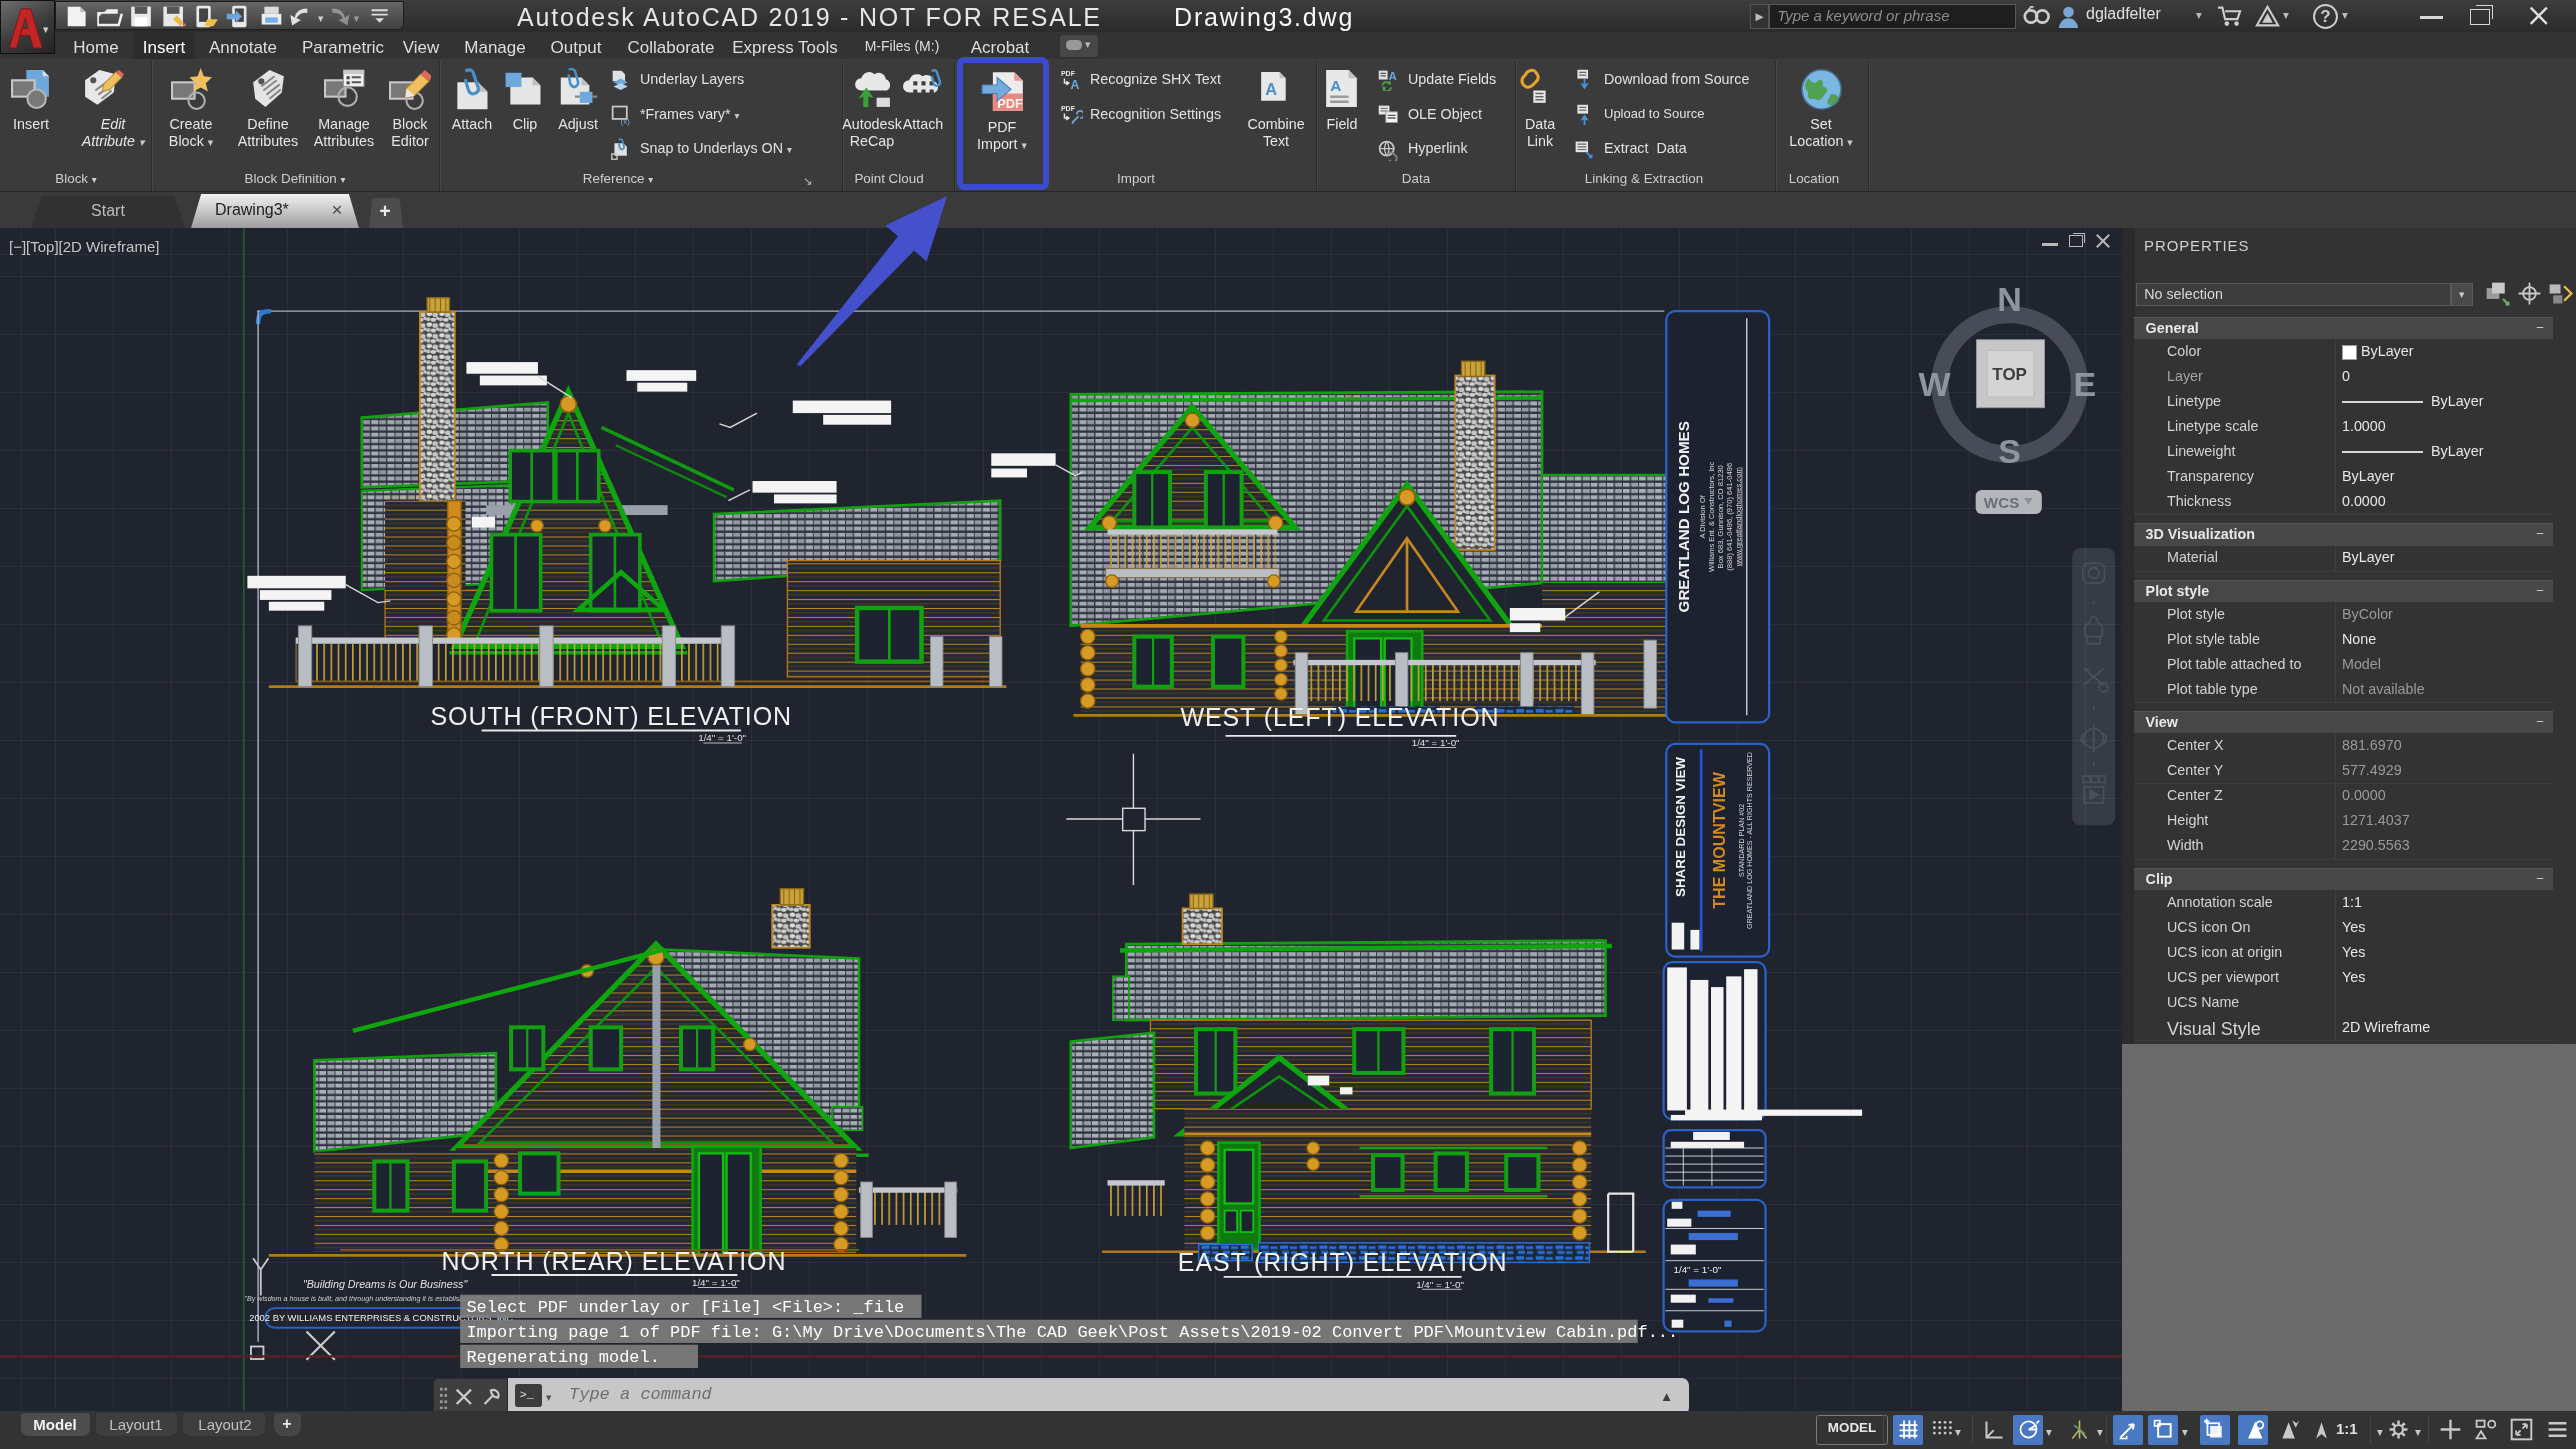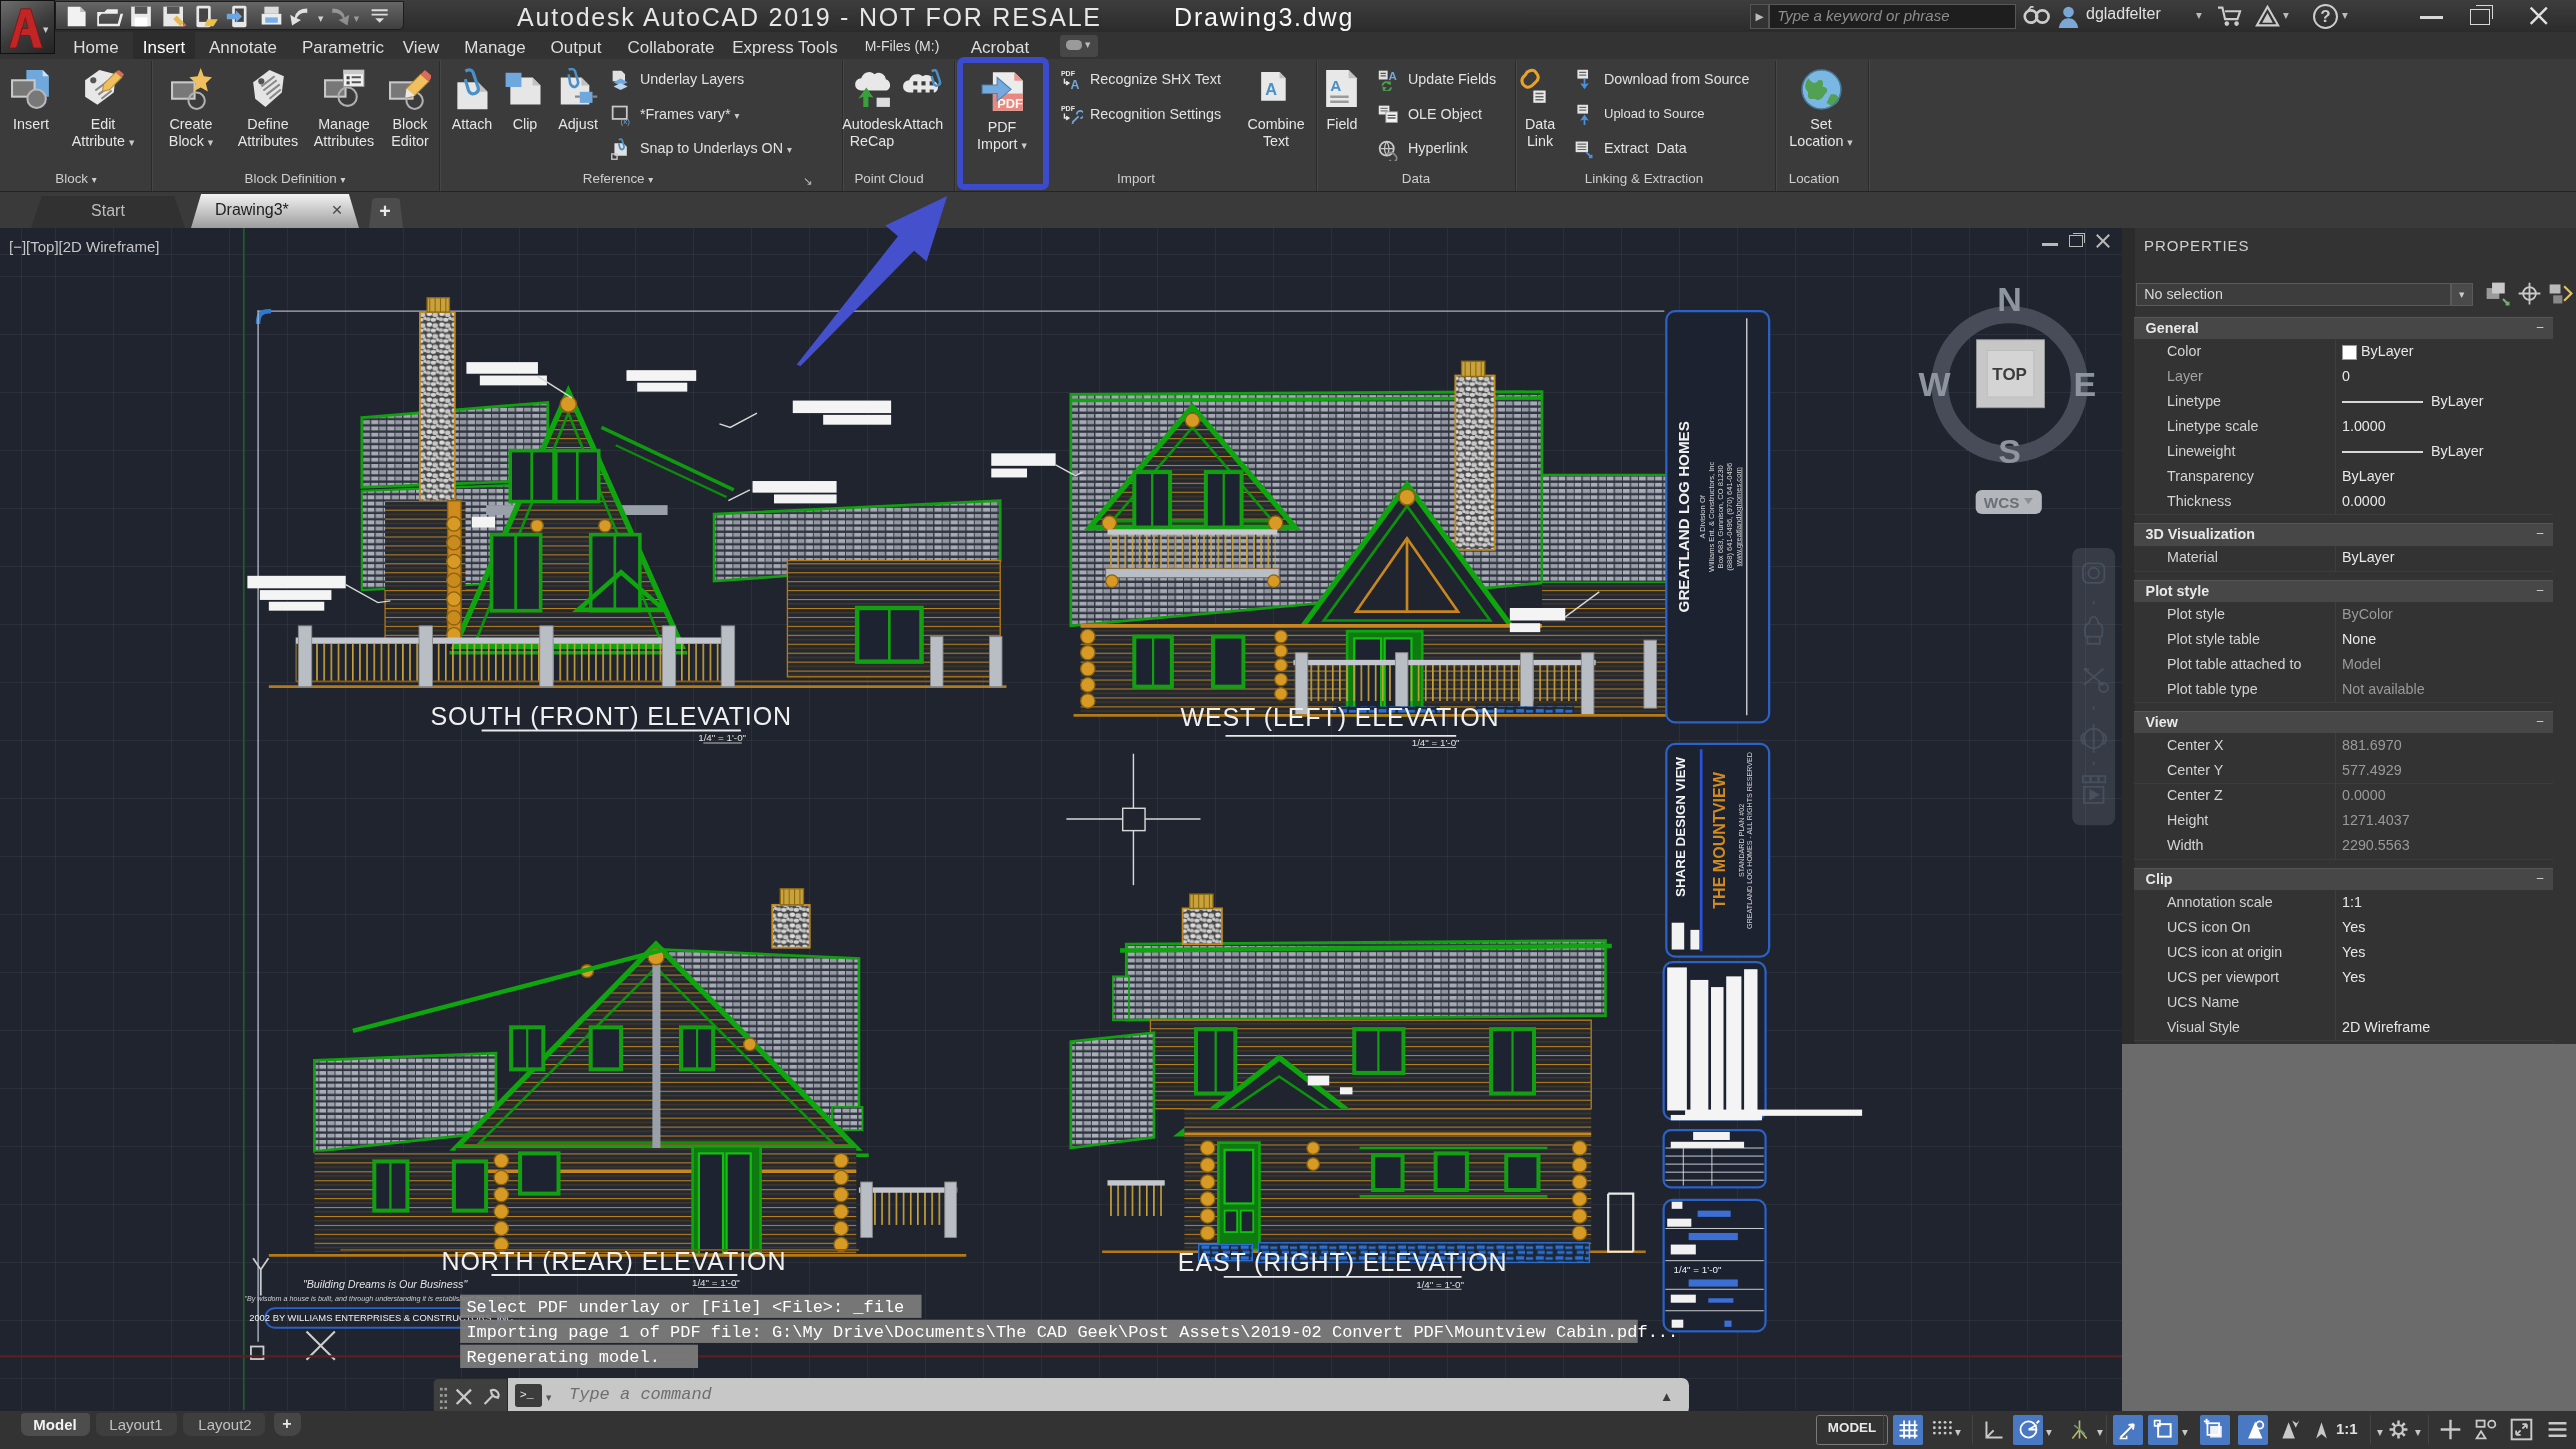--- a/index.html
+++ b/index.html
@@ -125,21 +125,21 @@
   </svg>
 <div class="lbl" style="left:31px;top:116px;transform:translateX(-50%);">Insert</div>
 <svg class="abs" style="left:81px;top:68px;" width="43" height="43" viewBox="0 0 42 42">
     <path d="M4 12 L18 2 l16 4 -2 18 -16 12 -12 -8 z" fill="#e8e8e8"></path>
     <circle cx="12" cy="12" r="3" fill="#555"></circle>
     <path d="M14 22 l12 -9 M17 26 l12 -9 M20 30 l10 -8" stroke="#888" stroke-width="2"></path>
     <path d="M20 12 L32 2 l8 6 -10 12 -8 4 z" fill="none"></path>
     <path d="M22 16 L34 4 l6 5 -12 12 -7 2 z" fill="#f0c060" stroke="#b88a30" stroke-width="1"></path>
     <path d="M34 4 l3 -2 5 4 -2 3 z" fill="#e06a5a"></path>
   </svg>
-<div class="lbl" style="left:103px;top:116px;transform:translateX(-50%);">Edit<br>Attribute <span style="font-size:10.7px;color:#c9c9c9;">▾</span></div>
+<div class="lbl" style="left:113px;top:116px;transform:translateX(-50%);font-style:italic;">Edit<br>Attribute <span style="font-size:10.7px;color:#c9c9c9;">▾</span></div>
 <svg class="abs" style="left:170px;top:68px;" width="43" height="43" viewBox="0 0 42 42">
     <rect x="2" y="14" width="22" height="16" fill="#787878" stroke="#c9c9c9" stroke-width="2"></rect>
     <circle cx="26" cy="32" r="8" fill="none" stroke="#b0b0b0" stroke-width="2"></circle>
     <path d="M30 0 l3 8 8 1 -6 6 2 8 -7 -4 -7 4 2 -8 -6 -6 8 -1 z" fill="#f0c060"></path>
   </svg>
 <div class="lbl" style="left:191px;top:116px;transform:translateX(-50%);">Create<br>Block <span style="font-size:10.7px;color:#c9c9c9;">▾</span></div>
 <svg class="abs" style="left:247px;top:68px;" width="43" height="43" viewBox="0 0 42 42">
     <path d="M6 14 L22 2 l14 6 -2 16 -16 14 -10 -8 z" fill="#e4e4e4"></path>
     <circle cx="14" cy="13" r="3" fill="#555"></circle>
     <path d="M16 22 l13 -10 M19 26 l13 -10 M22 30 l11 -9 M14 18 l13 -10" stroke="#888" stroke-width="2"></path>
@@ -976,21 +976,21 @@
 <div class="abs" style="left:2134px;top:965px;width:419px;height:25px;border-bottom:0.9px solid #3c3c3c;background:#333;"></div>
 <div class="abs" style="left:2335px;top:965px;width:0.9px;height:25px;background:#3e3e3e;"></div>
 <div class="abs txt" style="left:2167px;top:969px;font-size:14.3px;color:#d4d4d4;">UCS per viewport</div>
 <div class="abs txt" style="left:2342px;top:969px;font-size:14.3px;color:#e8e8e8;">Yes</div>
 <div class="abs" style="left:2134px;top:990px;width:419px;height:25px;border-bottom:0.9px solid #3c3c3c;background:#333;"></div>
 <div class="abs" style="left:2335px;top:990px;width:0.9px;height:25px;background:#3e3e3e;"></div>
 <div class="abs txt" style="left:2167px;top:994px;font-size:14.3px;color:#d4d4d4;">UCS Name</div>
 <div class="abs txt" style="left:2342px;top:994px;font-size:14.3px;color:#e8e8e8;"></div>
 <div class="abs" style="left:2134px;top:1015px;width:419px;height:25px;border-bottom:0.9px solid #3c3c3c;background:#333;"></div>
 <div class="abs" style="left:2335px;top:1015px;width:0.9px;height:25px;background:#3e3e3e;"></div>
-<div class="abs txt" style="left:2167px;top:1019px;font-size:14px;color:#d4d4d4;">Visual Style</div>
+<div class="abs txt" style="left:2167px;top:1019px;font-size:18px;color:#d4d4d4;">Visual Style</div>
 <div class="abs txt" style="left:2342px;top:1019px;font-size:14.3px;color:#e8e8e8;">2D Wireframe</div>
 <div class="abs" style="left:2122px;top:1044px;width:454px;height:367px;background:#6b6b6b;"></div>
 <div class="abs" style="left:0;top:1411px;width:2576px;height:38px;background:#333333;"></div>
 <div class="abs" style="left:20.6px;top:1413px;width:69px;height:23px;background:#4d4d4d;border-radius:3.6px 3.6px 7.2px 7.2px;"></div>
 <div class="abs txt" style="left:55px;top:1416px;transform:translateX(-50%);font-size:15px;font-weight:bold;color:#f2f2f2;">Model</div>
 <div class="abs" style="left:96px;top:1413px;width:81px;height:23px;background:#3e3e3e;border-radius:3.6px 3.6px 7.2px 7.2px;"></div>
 <div class="abs txt" style="left:136px;top:1416px;transform:translateX(-50%);font-size:15px;color:#c0c0c0;">Layout1</div>
 <div class="abs" style="left:183px;top:1413px;width:82px;height:23px;background:#3e3e3e;border-radius:3.6px 3.6px 7.2px 7.2px;"></div>
 <div class="abs txt" style="left:225px;top:1416px;transform:translateX(-50%);font-size:15px;color:#c0c0c0;">Layout2</div>
 <div class="abs" style="left:274px;top:1413px;width:27px;height:23px;background:#464646;border-radius:3.6px 3.6px 9px 9px;"></div>

